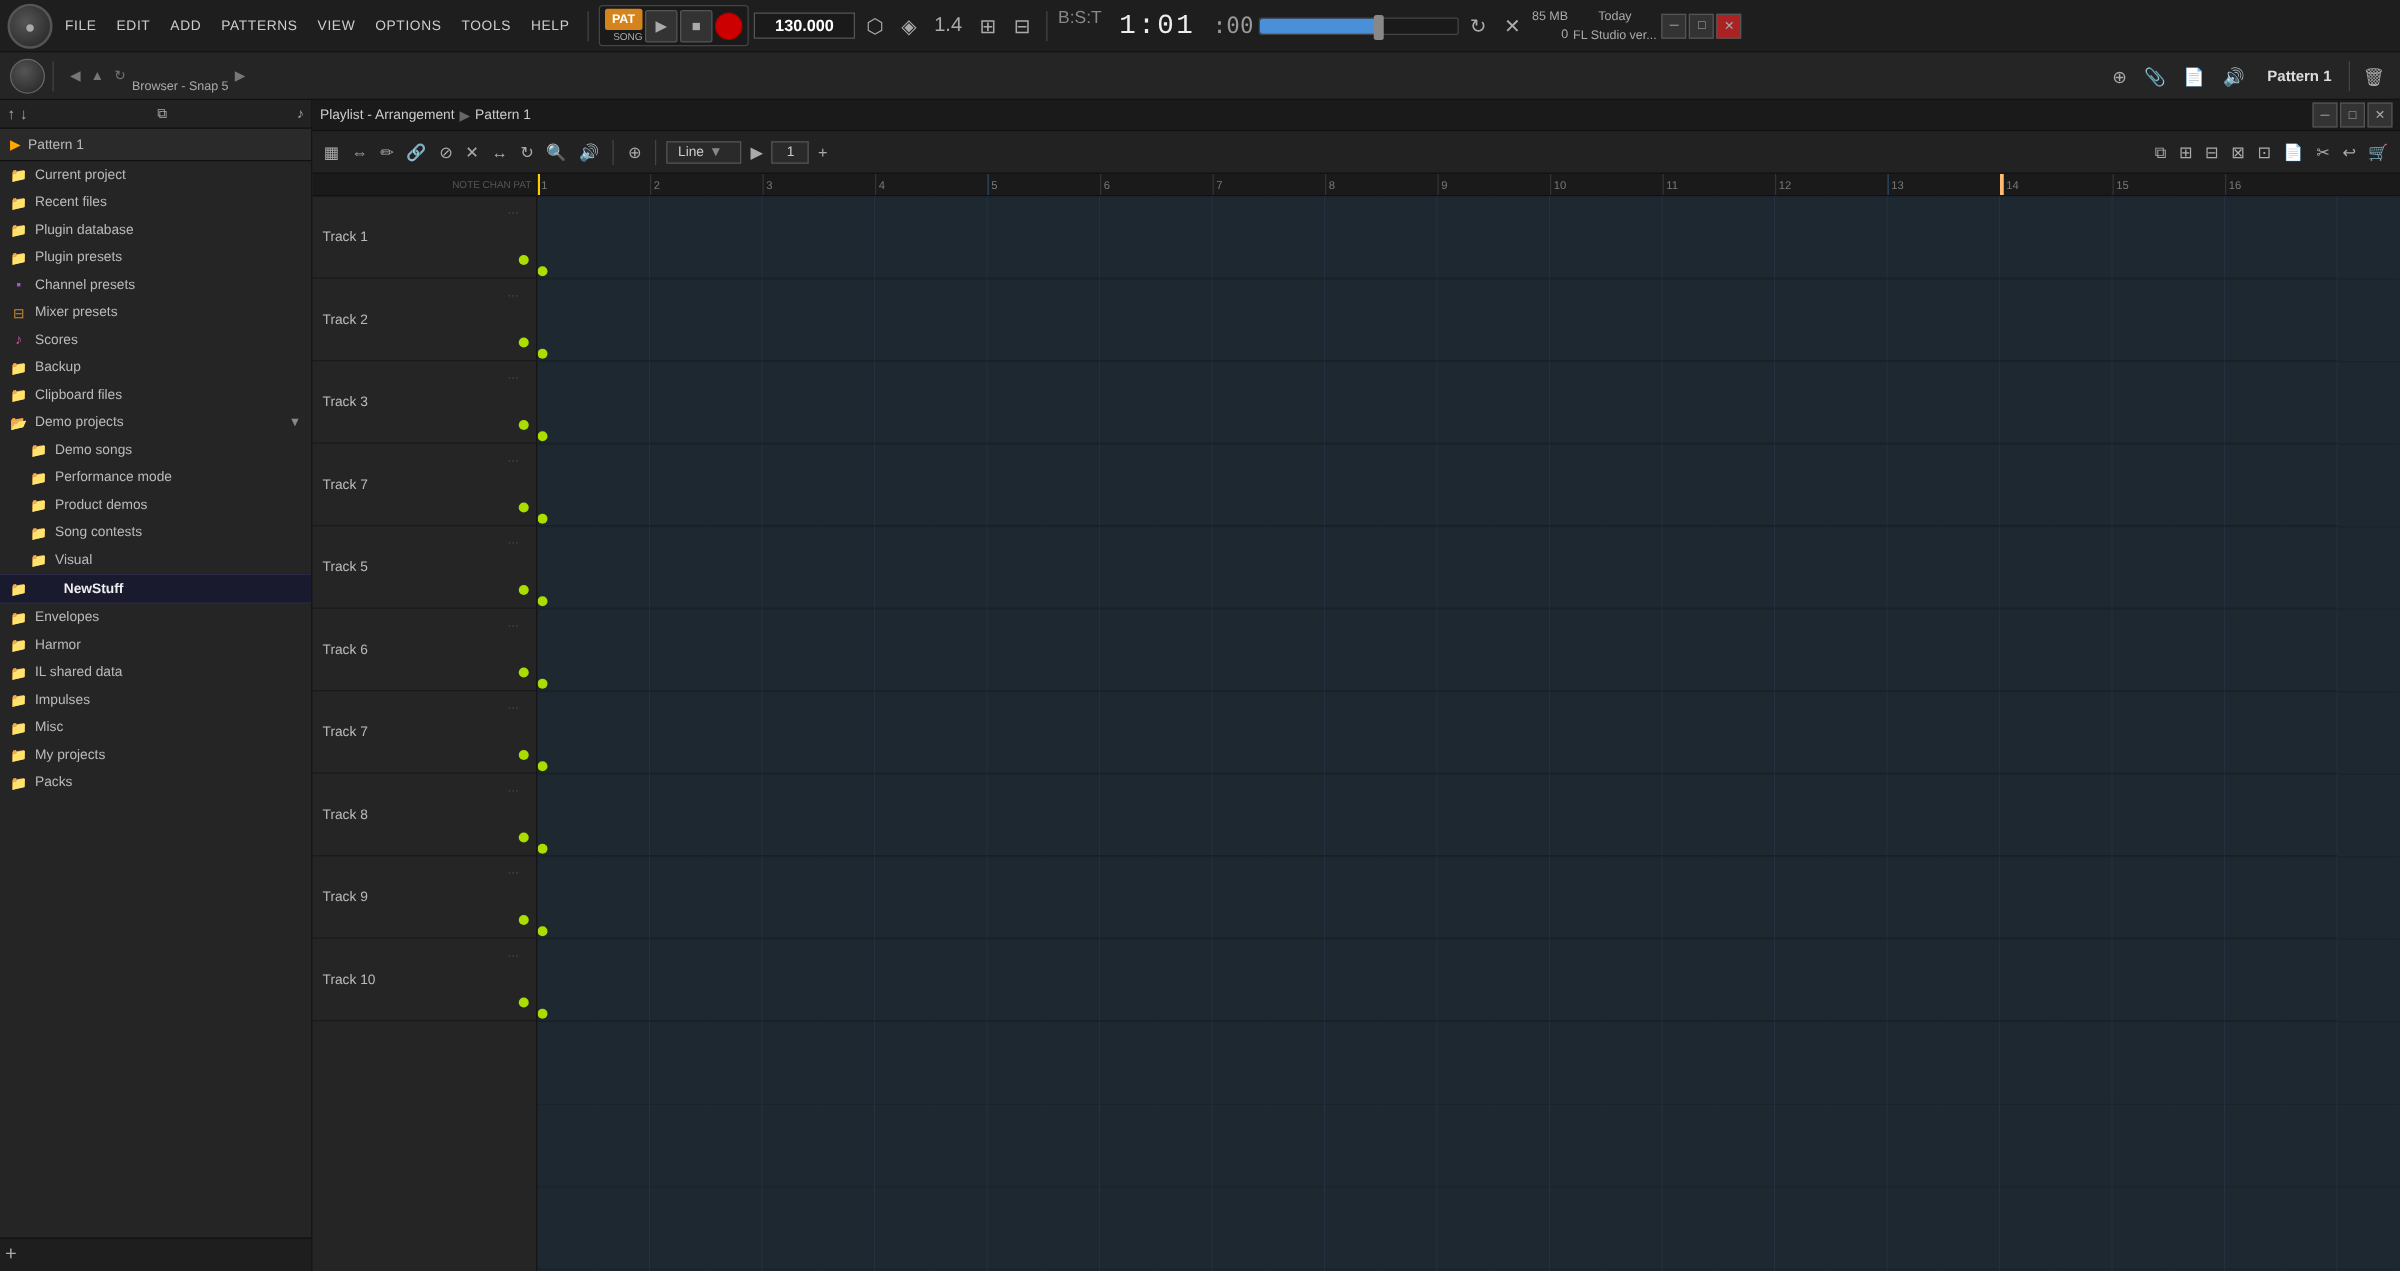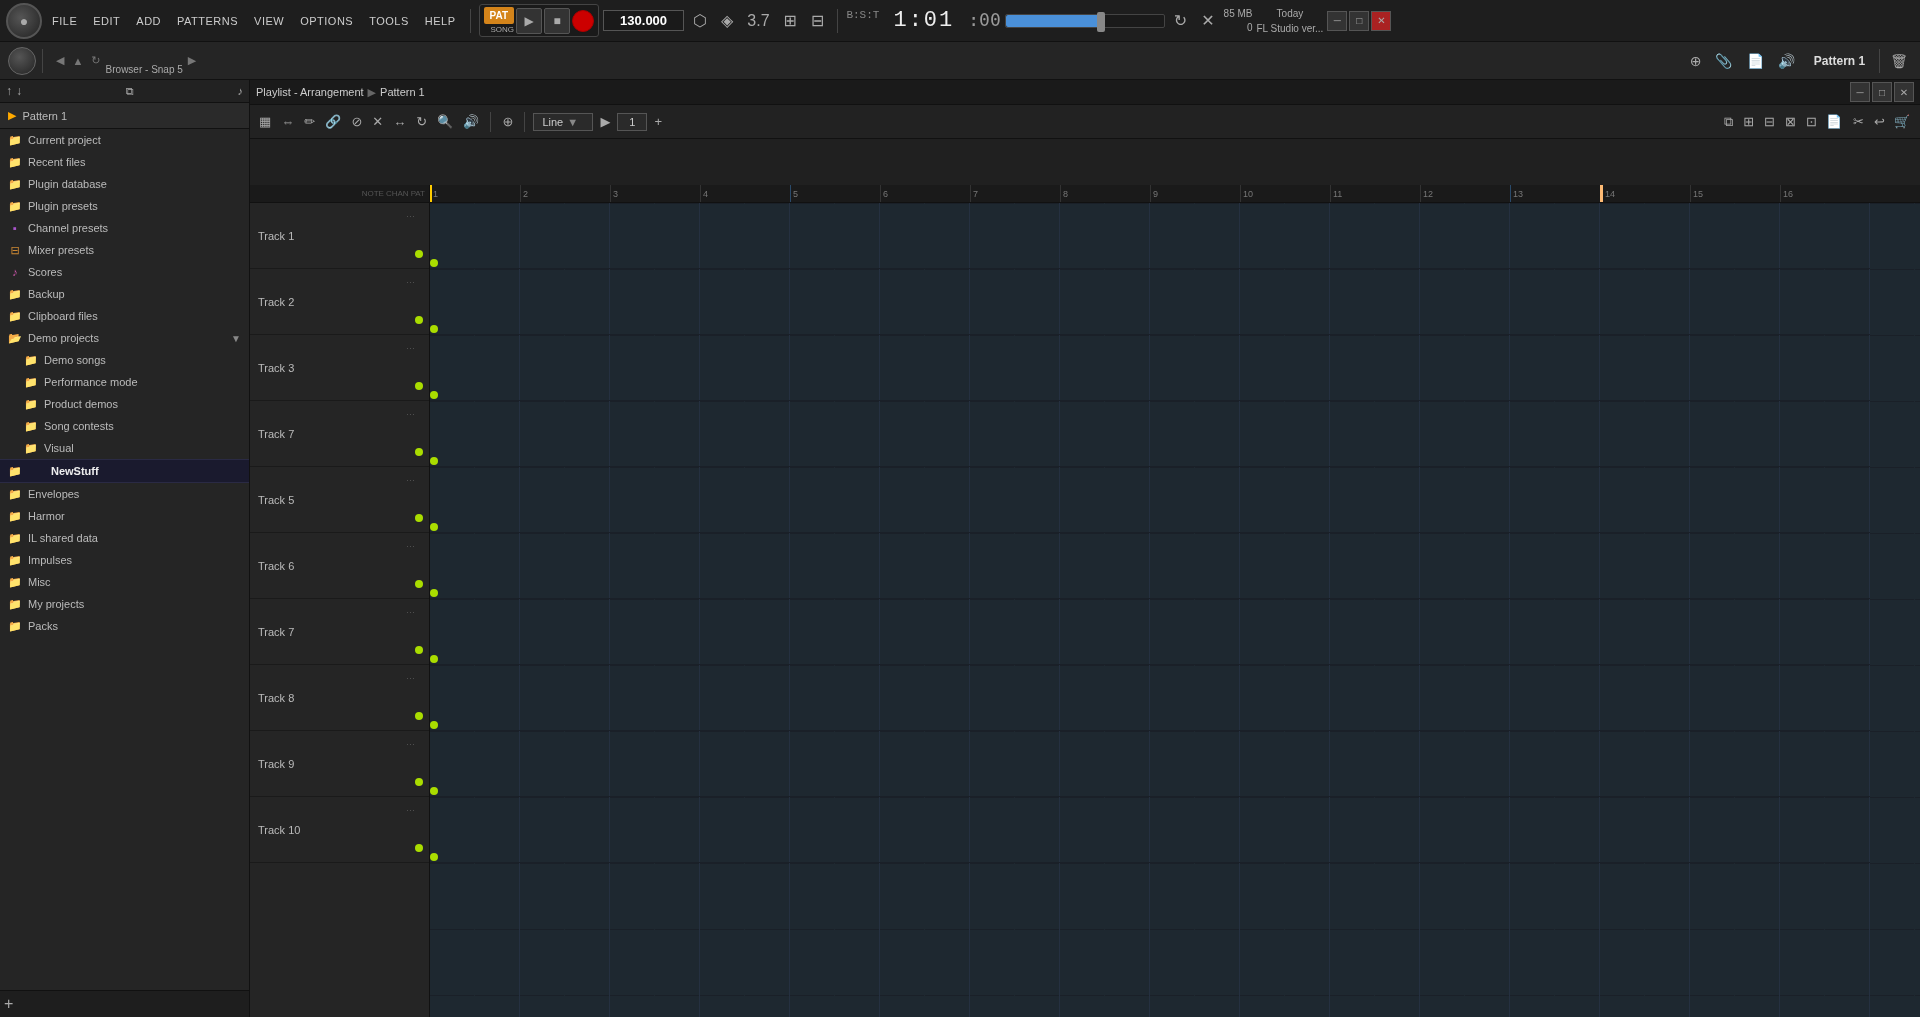--- a/index.html
+++ b/index.html
@@ -36,21 +36,21 @@
     .browser-item { display: flex; align-items: center; gap: 6px; padding: 4px 8px; cursor: pointer; color: #bbb; font-size: 11px; }
     .browser-item .item-icon { width: 14px; height: 14px; display: flex; align-items: center; justify-content: center; font-size: 11px; flex-shrink: 0; }
     .sub-item { padding-left: 24px; }
     .browser-bottom { border-top: 1px solid #111; background: #1e1e1e; padding: 4px; }
     .add-btn-browser { color: #aaa; cursor: pointer; font-size: 16px; }
 
     
     .playlist-panel { flex: 1; background: #202020; display: flex; flex-direction: column; }
     .playlist-toolbar { background: #222; height: 34px; display: flex; align-items: center; padding: 0 6px; gap: 4px; border-bottom: 1px solid #111; }
     .playlist-icon { color: #aaa; cursor: pointer; font-size: 13px; padding: 2px 3px; }
-    .playlist-content { display: flex; flex: 1; overflow: hidden; margin-top: 46px; }
+    .playlist-content { display: flex; flex: 1; overflow: hidden; }
     .track-headers { width: 180px; background: #252525; border-right: 1px solid #111; flex-shrink: 0; overflow: hidden; }
     .track-header-row { height: 66px; border-bottom: 1px solid #1a1a1a; display: flex; align-items: center; padding: 4px 8px; position: relative; }
     .track-name { color: #bbb; font-size: 11px; }
     .track-dot { width: 8px; height: 8px; border-radius: 50%; background: #aadd00; position: absolute; right: 6px; bottom: 10px; }
     .track-dots-extra { position: absolute; right: 14px; top: 8px; color: #555; font-size: 9px; }
     .track-grid-area { flex: 1; overflow: hidden; position: relative; }
     .ruler { height: 18px; background: #1a1a1a; border-bottom: 1px solid #111; display: flex; align-items: center; position: relative; }
     .grid-row { height: 66px; border-bottom: 1px solid #1a1a1a; display: flex; }
 
     
@@ -113,28 +113,28 @@
     </div>
     <div class="transport-btn">▶</div>
     <div class="transport-btn">■</div>
     <div class="rec-btn"></div>
   </div>
 
   <div class="tempo-box">130.000</div>
 
   <div class="toolbar-icon">⬡</div>
   <div class="toolbar-icon">◈</div>
-  <div class="toolbar-icon">3.7</div>
+  <div class="toolbar-icon">1.4</div>
   <div class="toolbar-icon">⊞</div>
   <div class="toolbar-icon">⊟</div>
 
   <div class="top-separator"></div>
 
   <div style="display:flex;align-items:baseline;gap:2px;">
-    <div style="font-size:11px;color:#888;position:relative;top:-8px;font-family:Liberation Mono, monospace;">B:S:T</div>
+    <div style="font-size:14px;color:#888;position:relative;top:-8px;">B:S:T</div>
     <div class="time-display">1:01</div>
     <div style="font-size:18px;color:#999;font-family:monospace;">:00</div>
   </div>
 
   <div style="flex:1;max-width:160px;">
     <div class="slider-bar">
       <div class="slider-fill"></div>
       <div class="slider-thumb"></div>
     </div>
   </div>

